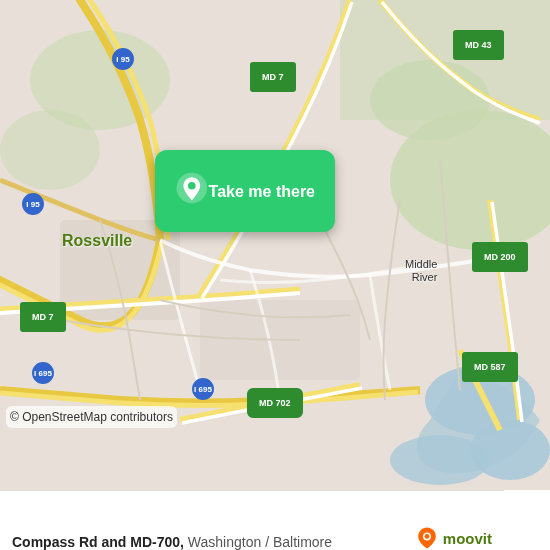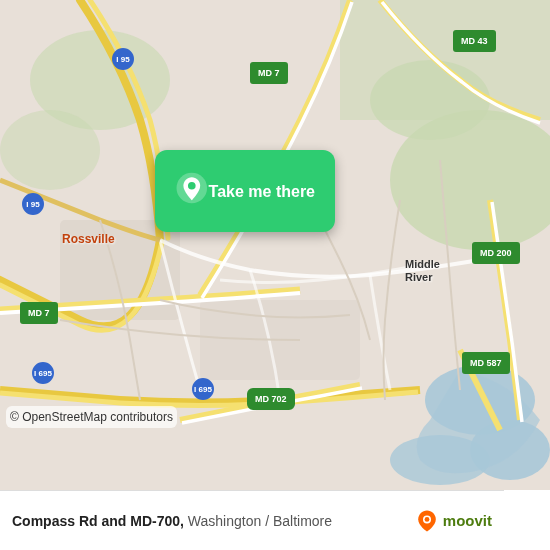--- a/index.html
+++ b/index.html
@@ -30,21 +30,21 @@
     
     .bottom-bar {
       position: absolute;
       bottom: 0;
       left: 0;
       width: 504px;
       height: 60px;
       background: #fff;
       border-top: 1px solid #ddd;
       display: flex;
-      align-items: center;
+      align-items: flex-end;
       padding: 0 12px;
       gap: 10px;
     }
 
     .location-info {
       flex: 1;
     }
 
     .location-name {
       font-size: 14px;
@@ -106,21 +106,21 @@
       font-size: 16px;
       font-weight: bold;
       color: #fff;
       white-space: nowrap;
     }
 
     
     .road-badge {
       position: absolute;
       background: #fff;
-      border: 4px solid #000000;
+      border: 8px solid #000000;
       border-radius: 3px;
       font-size: 9px;
       font-weight: bold;
       color: #333;
       padding: 1px 3px;
       white-space: nowrap;
     }
 
     .road-badge.interstate {
       background: #3366cc;
@@ -216,22 +216,22 @@
   <div class="road-badge interstate" style="top:362px; left:32px;">I 695</div>
   <div class="road-badge interstate" style="top:378px; left:192px;">I 695</div>
 
   <div class="road-badge state" style="top:302px; left:20px;">MD 7</div>
   <div class="road-badge state" style="top:62px; left:250px;">MD 7</div>
   <div class="road-badge state" style="top:30px; left:453px;">MD 43</div>
   <div class="road-badge state" style="top:242px; left:472px;">MD 200</div>
   <div class="road-badge state" style="top:352px; left:462px;">MD 587</div>
   <div class="road-badge state" style="top:388px; left:247px;border-radius:6px;">MD 702</div>
 
-  <div style="position:absolute; top:232px; left:62px; font-size:12px; font-weight:bold; color:#c2410c; text-shadow:1px 1px 2px rgba(255,255,255,0.8);">Rossville</div>
-  <div style="position:absolute; top:258px; left:405px; font-size:11px; font-weight:bold; color:#333; text-shadow:1px 1px 2px rgba(255,255,255,0.8); text-align:left; line-height:1.2;">Middle<br>River</div>
+  <div style="position:absolute; top:232px; left:62px; font-size:16px; font-weight:bold; color:#4d7c0f; text-shadow:1px 1px 2px rgba(255,255,255,0.8);">Rossville</div>
+  <div style="position:absolute; top:258px; left:405px; font-size:11px; font-weight:normal; color:#333; text-shadow:1px 1px 2px rgba(255,255,255,0.8); text-align:right; line-height:1.2;">Middle<br>River</div>
 
   <div class="take-me-there-card">
 
     <svg class="pin-icon" viewBox="0 0 44 44" xmlns="http://www.w3.org/2000/svg">
       <circle cx="22" cy="22" r="20" fill="rgba(255,255,255,0.25)"></circle>
       <path d="M22 8 C16 8 11 13 11 19 C11 27 22 38 22 38 C22 38 33 27 33 19 C33 13 28 8 22 8 Z" fill="white"></path>
       <circle cx="22" cy="19" r="5" fill="#2ecc71"></circle>
     </svg>
     <span class="take-me-there-label">Take me there</span>
   </div>

